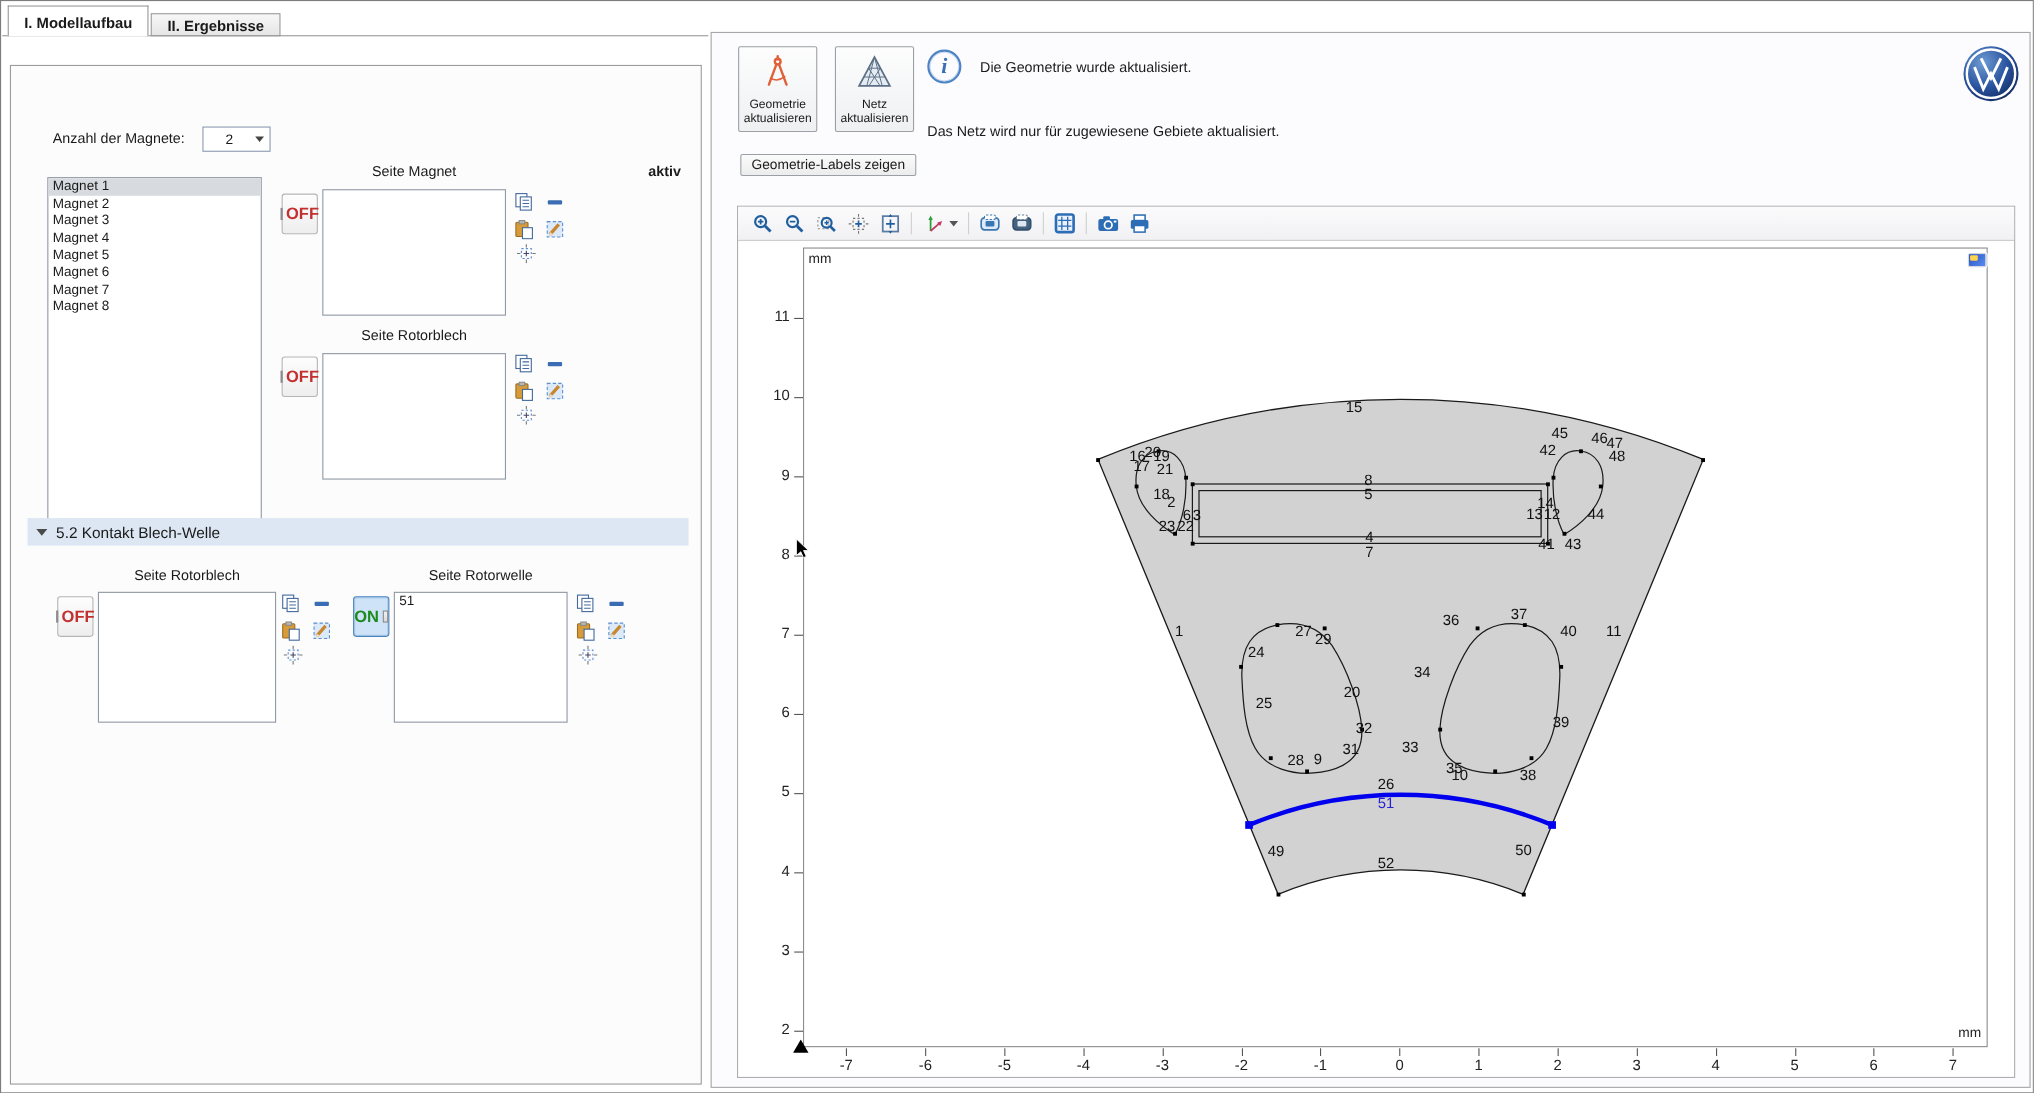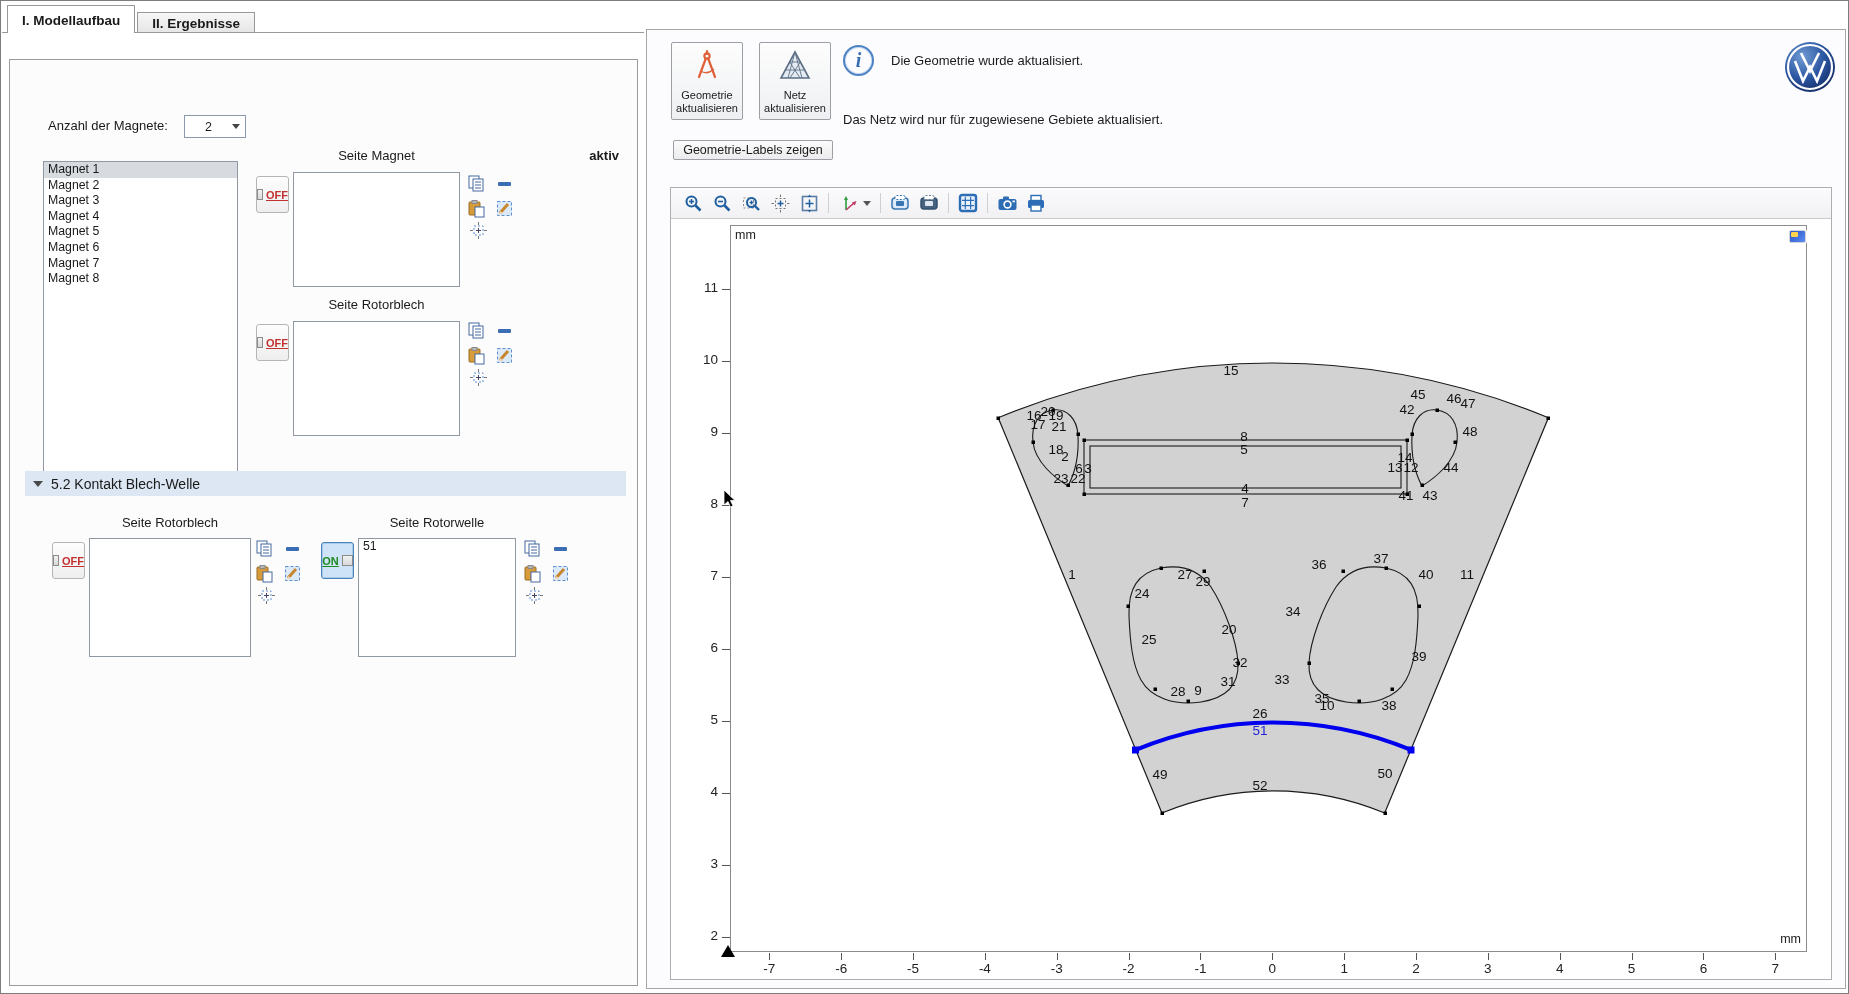--- a/index.html
+++ b/index.html
@@ -47,21 +47,21 @@
                border:1px solid #8a99ad; z-index:2; display:flex; align-items:center; font-size:12.5px; }
   #anzahl-dd .val { flex:1; text-align:center; }
   #anzahl-dd .caret { width:0;height:0;border-left:4px solid transparent;border-right:4px solid transparent;
                border-top:5px solid #444; margin-right:5px; }
 
   
   .toggle { position:absolute; width:33px; height:37px; border:1px solid #b5b5b5; border-radius:3px;
             background:linear-gradient(#fdfdfd,#eeeeee); display:flex; align-items:center;
             justify-content:center; gap:3px; z-index:2; }
   .toggle .sq { width:11px; height:11px; border:1px solid #8b8b8b; background:linear-gradient(#f2f2f2,#d8d8d8); }
-  .toggle .txt { font-size:11px; font-weight:bold; color:#c23030;text-decoration:underline; }
+  .toggle .txt { font-size:15px; font-weight:bold; color:#c23030; }
   .toggle.on { background:#cfe3f8; border-color:#4a82bb; box-shadow:inset 0 0 0 1px #a9cbeb; }
   .toggle.on .txt { color:#1c8a1c; }
 
   
   .icongroup { position:absolute; width:52px; height:66px; z-index:2; }
   .sicon { position:absolute; width:19px; height:19px; }
   .minusbar { position:absolute; left:3px; top:8px; width:13px; height:4px; background:#3a6db3; border-radius:1px; }
 
   
   .bigbtn { position:absolute; width:72px; height:78px; border:1px solid #9aa0a6; border-radius:2px;
@@ -558,21 +558,21 @@
       <span class="geolabel" style="left: 659px; top: 480px;">38</span>
       <span class="geolabel" style="left: 689px; top: 431px;">39</span>
       <span class="geolabel" style="left: 696px; top: 349px;">40</span>
       <span class="geolabel" style="left: 676px; top: 270px;">41</span>
       <span class="geolabel" style="left: 677px; top: 184px;">42</span>
       <span class="geolabel" style="left: 700px; top: 270px;">43</span>
       <span class="geolabel" style="left: 721px; top: 242px;">44</span>
       <span class="geolabel" style="left: 688px; top: 169px;">45</span>
       <span class="geolabel" style="left: 724px; top: 173px;">46</span>
       <span class="geolabel" style="left: 738px; top: 178px;">47</span>
-      <span class="geolabel" style="left: 740px; top: 206px;">48</span>
+      <span class="geolabel" style="left: 740px; top: 190px;">48</span>
       <span class="geolabel" style="left: 430px; top: 549px;">49</span>
       <span class="geolabel" style="left: 655px; top: 548px;">50</span>
       <span class="geolabel blue" style="left: 530px; top: 505px;">51</span>
       <span class="geolabel" style="left: 530px; top: 560px;">52</span>
     </div>
 
   <span class="unitlab" style="left:734px;top:227px;">mm</span>
   <span class="unitlab" style="left:1750px;top:931px;width:50px;text-align:right;">mm</span>
 
   <span id="mini-plot-icon"></span>

